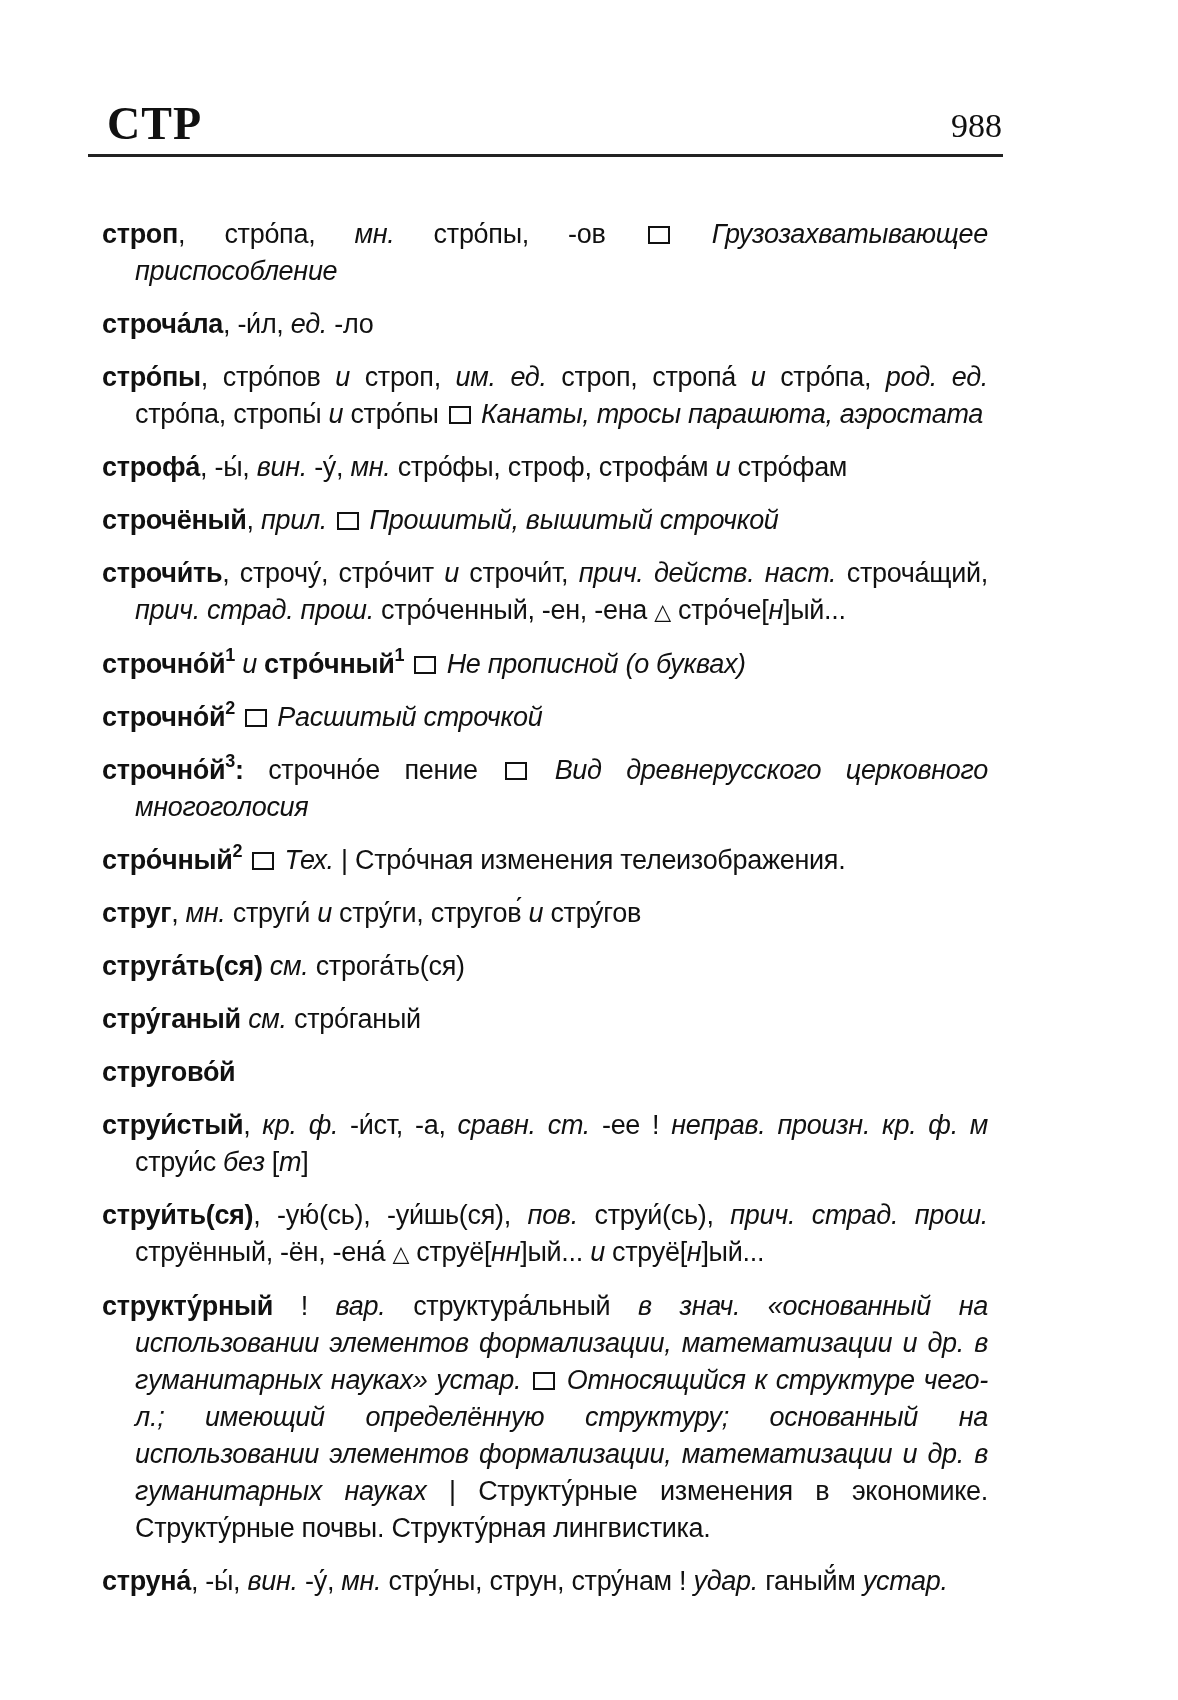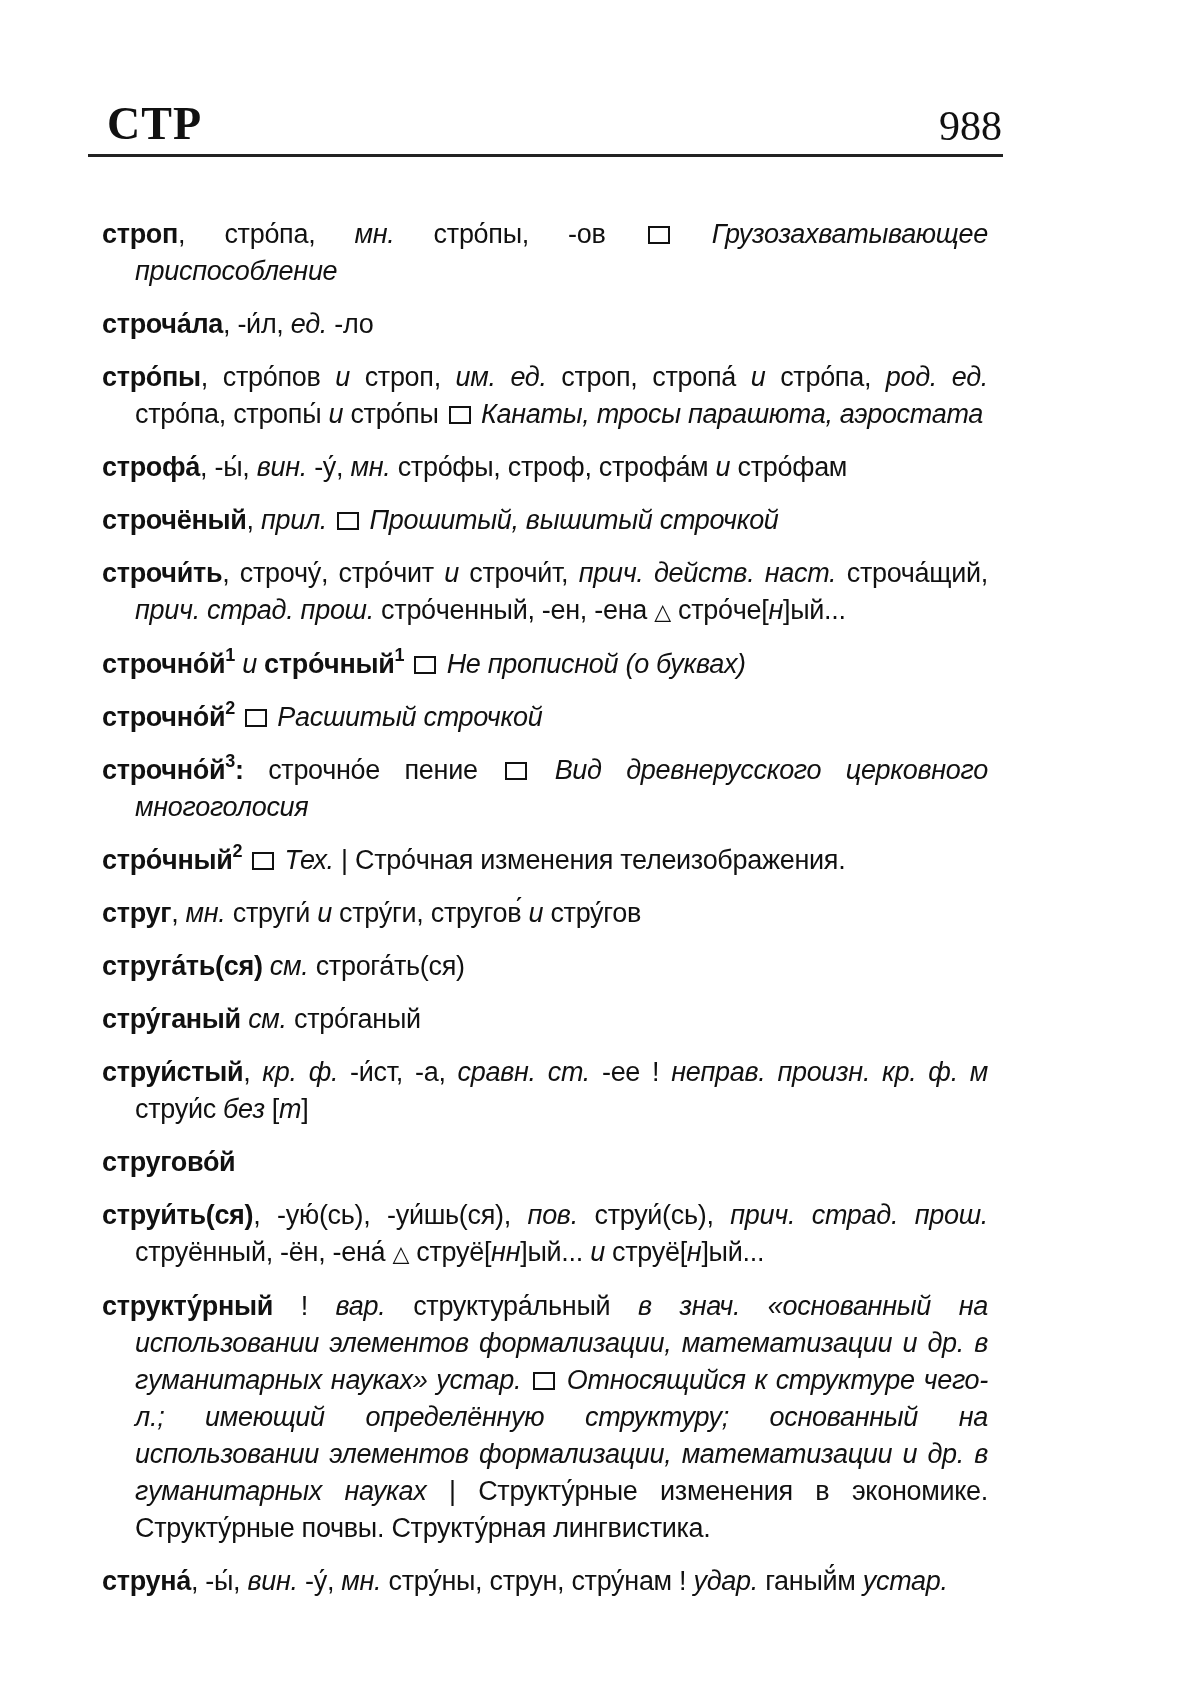--- a/index.html
+++ b/index.html
@@ -12,21 +12,21 @@
       position: absolute; left: 88px; top: 98px; width: 914px; height: 60px;
     }
     .running-head {
       position: absolute; left: 0; top: 0;
       font-family: "Liberation Serif", serif; font-weight: bold;
       font-size: 46px; letter-spacing: 1px; line-height: 52px; margin-left: 19px;
     }
     .page-number {
       position: absolute; right: 0; top: 6px;
       font-family: "Liberation Serif", serif;
-      font-size: 42px; line-height: 44px;
+      font-size: 34px; line-height: 44px;
     }
     .rule {
       position: absolute; left: 88px; top: 154px; width: 915px; height: 3px;
       background: #222;
     }
     .entries {
       position: absolute; left: 86px; top: 200px; width: 918px;
       font-family: "Liberation Sans Narrow", "Liberation Sans", sans-serif;
       font-size: 27px; line-height: 37px;
     }
@@ -61,18 +61,18 @@
     <p class="entry"><span class="hw">строфа́</span><span>, -ы́, </span><span class="it">вин.</span><span> -у́, </span><span class="it">мн.</span><span> стро́фы, строф, строфа́м </span><span class="it">и</span><span> стро́фам</span></p>
     <p class="entry"><span class="hw">строчёный</span><span>, </span><span class="it">прил.</span><span> </span><span class="box"></span><span class="it"> Прошитый, вышитый строчкой</span></p>
     <p class="entry"><span class="hw">строчи́ть</span><span>, строчу́, стро́чит </span><span class="it">и</span><span> строчи́т, </span><span class="it">прич. действ. наст.</span><span> строча́щий, </span><span class="it">прич. страд. прош.</span><span> стро́ченный, -ен, -ена </span><span class="tri">△</span><span> стро́че[</span><span class="it">н</span><span>]ый...</span></p>
     <p class="entry"><span class="hw">строчно́й</span><sup>1</sup><span class="it"> и </span><span class="hw">стро́чный</span><sup>1</sup><span> </span><span class="box"></span><span class="it"> Не прописной (о буквах)</span></p>
     <p class="entry"><span class="hw">строчно́й</span><sup>2</sup><span> </span><span class="box"></span><span class="it"> Расшитый строчкой</span></p>
     <p class="entry"><span class="hw">строчно́й</span><sup>3</sup><span class="hw">:</span><span> строчно́е пение </span><span class="box"></span><span class="it"> Вид древнерусского церковного многоголосия</span></p>
     <p class="entry"><span class="hw">стро́чный</span><sup>2</sup><span> </span><span class="box"></span><span class="it"> Тех.</span><span> | Стро́чная изменения телеизображения.</span></p>
     <p class="entry"><span class="hw">струг</span><span>, </span><span class="it">мн.</span><span> струги́ </span><span class="it">и</span><span> стру́ги, стругов́ </span><span class="it">и</span><span> стру́гов</span></p>
     <p class="entry"><span class="hw">струга́ть(ся)</span><span> </span><span class="it">см.</span><span> строга́ть(ся)</span></p>
     <p class="entry"><span class="hw">стру́ганый</span><span> </span><span class="it">см.</span><span> стро́ганый</span></p>
+    <p class="entry"><span class="hw">стругово́й</span></p>
     <p class="entry"><span class="hw">струи́стый</span><span>, </span><span class="it">кр. ф.</span><span> -и́ст, -а, </span><span class="it">сравн. ст.</span><span> -ее ! </span><span class="it">неправ. произн. кр. ф. м</span><span> струи́с </span><span class="it">без</span><span> [</span><span class="it">т</span><span>]</span></p>
-    <p class="entry"><span class="hw">стругово́й</span></p>
     <p class="entry"><span class="hw">струи́ть(ся)</span><span>, -ую́(сь), -уи́шь(ся), </span><span class="it">пов.</span><span> струи́(сь), </span><span class="it">прич. страд. прош.</span><span> струённый, -ён, -ена́ </span><span class="tri">△</span><span> струё[</span><span class="it">нн</span><span>]ый... </span><span class="it">и</span><span> струё[</span><span class="it">н</span><span>]ый...</span></p>
     <p class="entry"><span class="hw">структу́рный</span><span> ! </span><span class="it">вар.</span><span> структура́льный </span><span class="it">в знач. «основанный на использовании элементов формализации, математизации и др. в гуманитарных науках» устар.</span><span> </span><span class="box"></span><span class="it"> Относящийся к структуре чего-л.; имеющий определённую структуру; основанный на использовании элементов формализации, математизации и др. в гуманитарных науках</span><span> | Структу́рные изменения в экономике. Структу́рные почвы. Структу́рная лингвистика.</span></p>
     <p class="entry"><span class="hw">струна́</span><span>, -ы́, </span><span class="it">вин.</span><span> -у́, </span><span class="it">мн.</span><span> стру́ны, струн, стру́нам ! </span><span class="it">удар.</span><span> ганый́м </span><span class="it">устар.</span></p>
   </div>
 
 </body></html>

